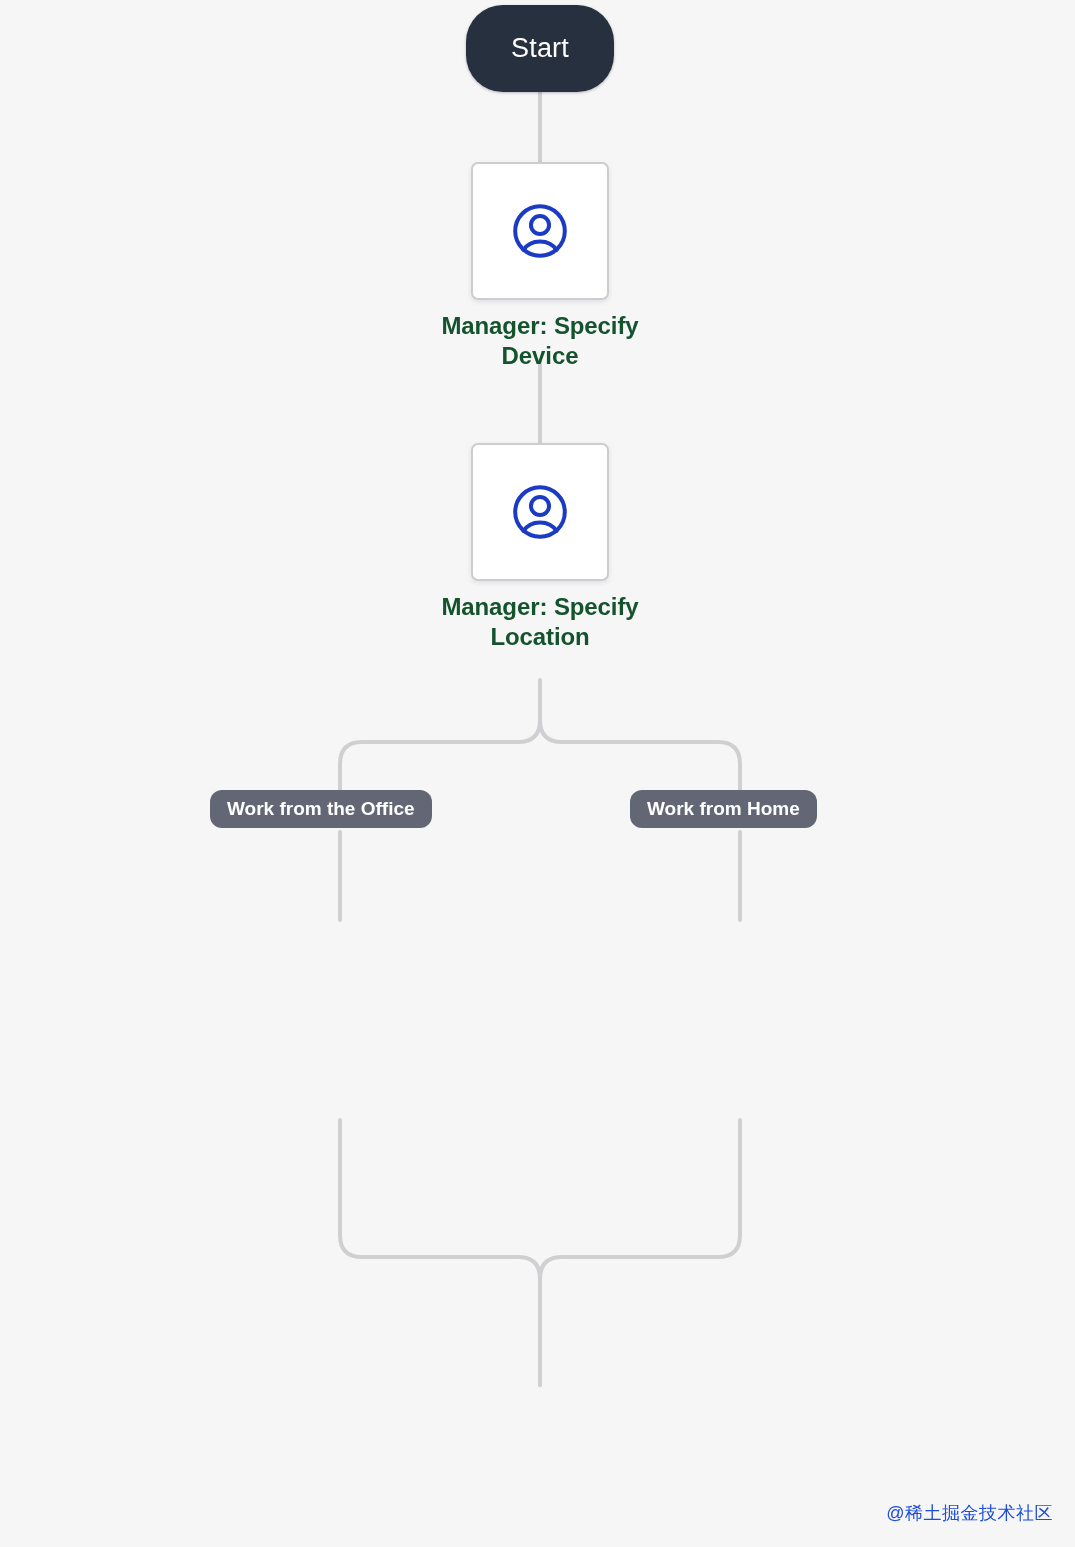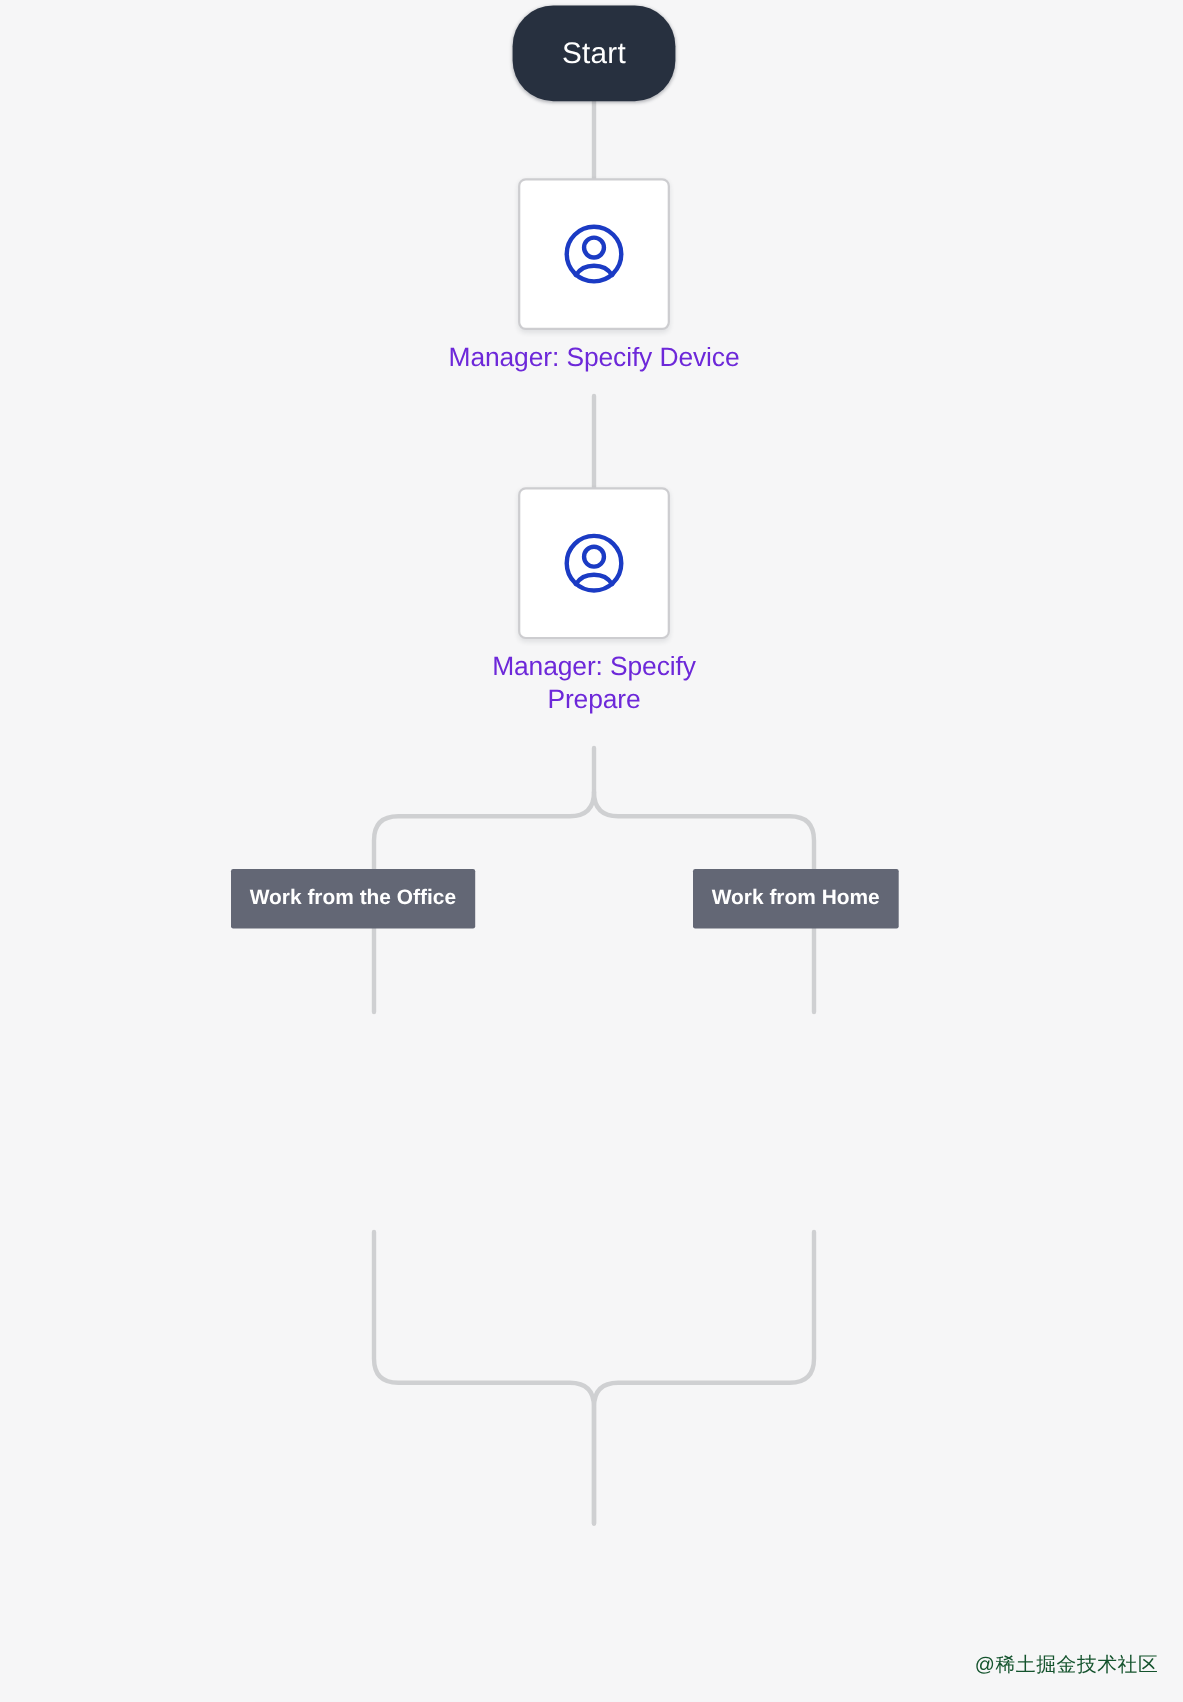--- a/index.html
+++ b/index.html
@@ -55,51 +55,51 @@
     border-radius: 7px;
     display: flex;
     align-items: center;
     justify-content: center;
     box-shadow: 0 2px 5px rgba(32,36,48,0.10);
   }
   .task-box svg { display: block; }
   .task-label {
     margin-top: 11px;
     text-align: center;
-    color: #6d28d9;
+    color: #14532d;
     font-size: 24px;
-    font-weight: normal;
+    font-weight: bold;
     line-height: 1.24;
     white-space: pre-line;
     letter-spacing: -0.1px;
   }
 
   
   .badge {
     position: absolute;
     display: flex;
     align-items: center;
     justify-content: center;
-    height: 54px;
+    height: 38px;
     padding: 0 17px;
-    border-radius: 2px;
+    border-radius: 12px;
     background: #636775;
     color: #ffffff;
     font-size: 19px;
     font-weight: bold;
     white-space: nowrap;
     z-index: 4;
   }
 
   
   .watermark {
     position: absolute;
     right: 22px;
     bottom: 22px;
-    color: #14532d;
+    color: #1d4ed8;
     font-size: 18px;
     letter-spacing: 0.5px;
     z-index: 5;
     user-select: none;
   }
 </style>
 </head>
 <body>
 
 <div id="canvas">
@@ -144,21 +144,21 @@
 
   <div class="task" style="left:401px; top:443px; width:278px;">
     <div class="task-box" style="margin:0 auto;">
       <svg width="62" height="62" viewBox="0 0 24 24">
         <circle cx="12" cy="12" r="9.6" fill="none" stroke="#1b3bc4" stroke-width="1.55"></circle>
         <circle cx="12" cy="9.7" r="3.5" fill="none" stroke="#1b3bc4" stroke-width="1.55"></circle>
         <path d="M5.6 19.4 A 7.3 6.4 0 0 1 18.4 19.4" fill="none" stroke="#1b3bc4" stroke-width="1.55" stroke-linecap="round"></path>
       </svg>
     </div>
     <div class="task-label">Manager: Specify
-Prepare</div>
+Location</div>
   </div>
 
   <div class="badge" style="left:210px; top:790px;">
     <span>Work from the Office</span>
   </div>
 
   <div class="badge" style="left:630px; top:790px;justify-content:flex-end;">
     <span>Work from Home</span>
   </div>
 

